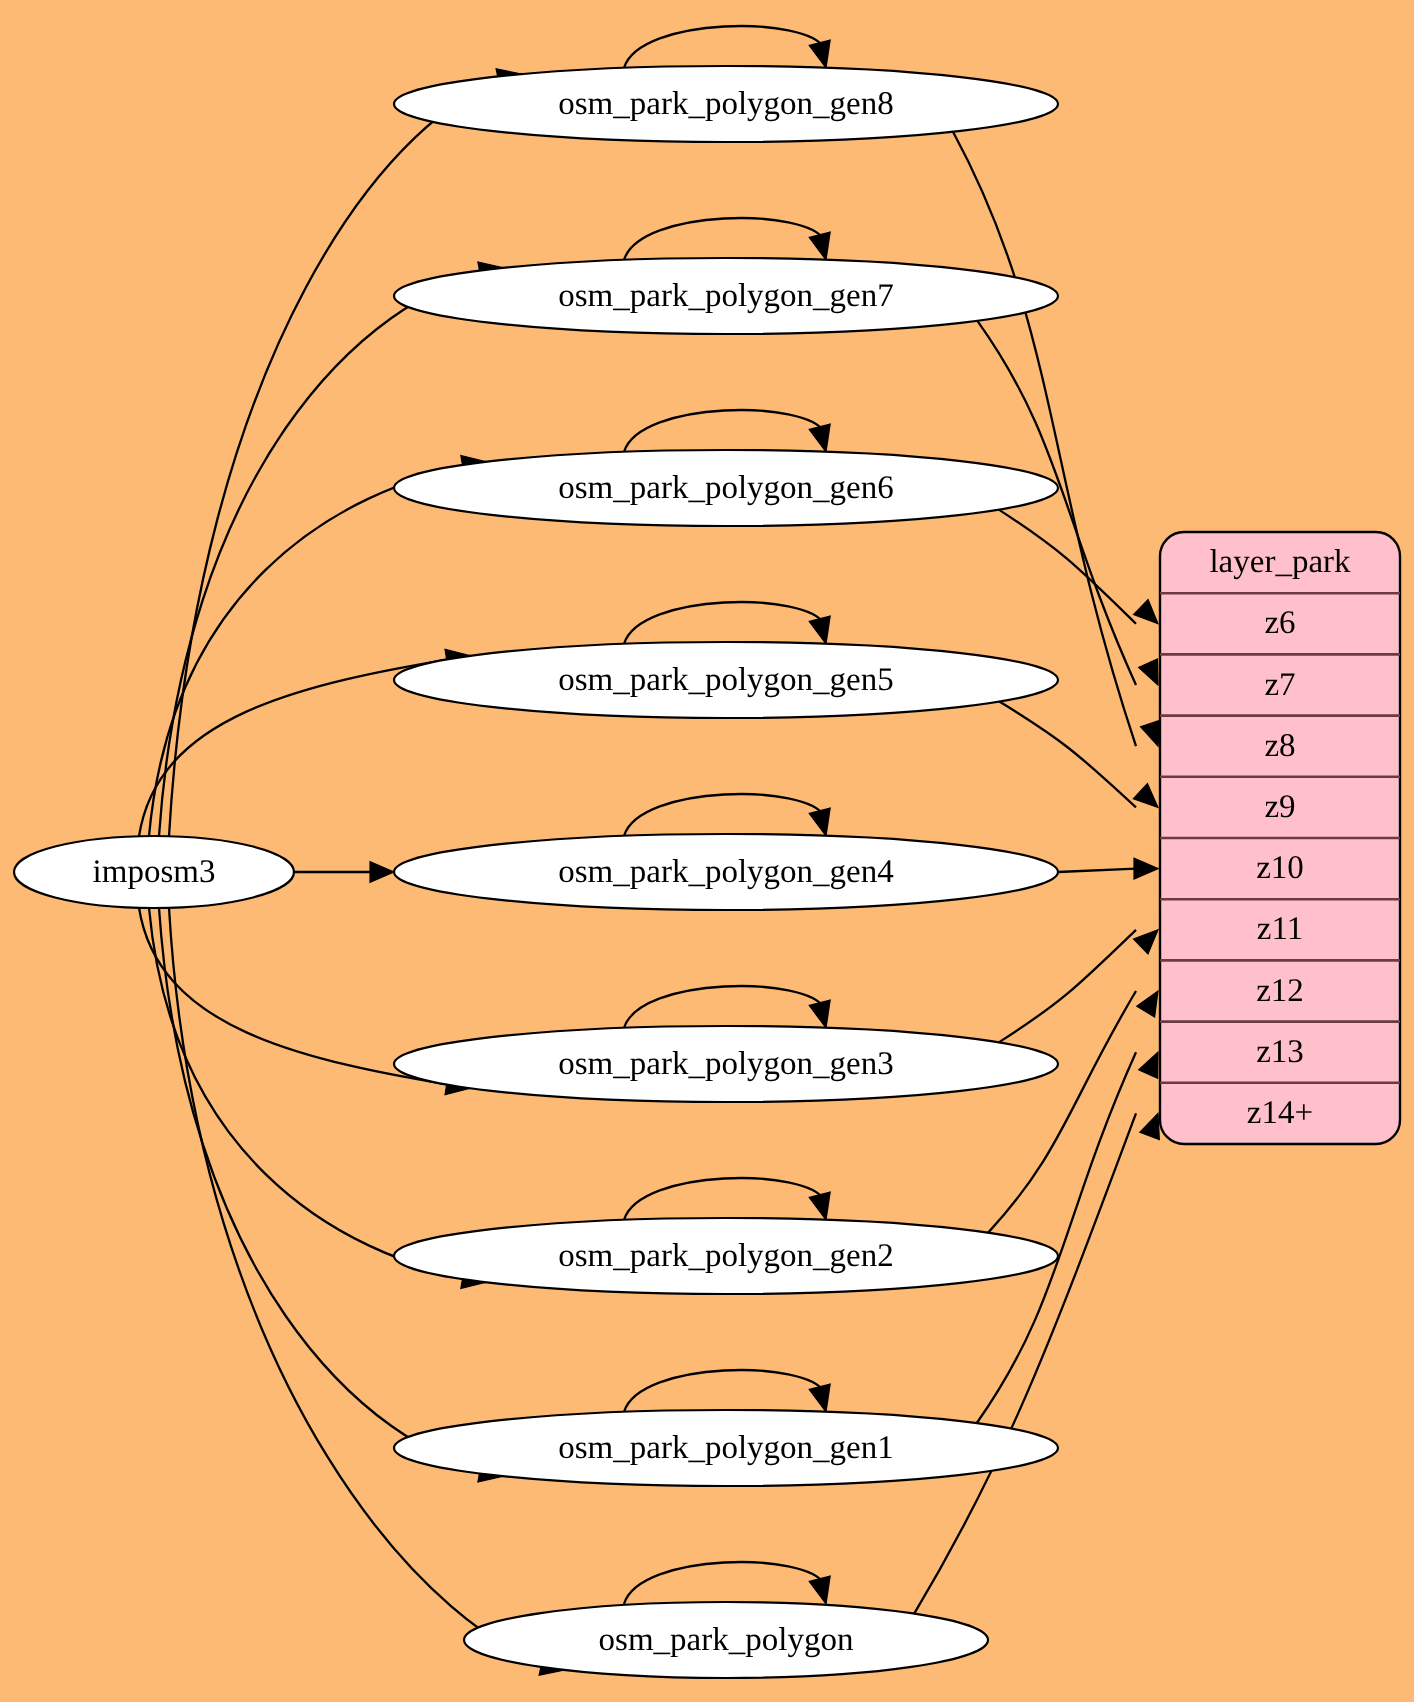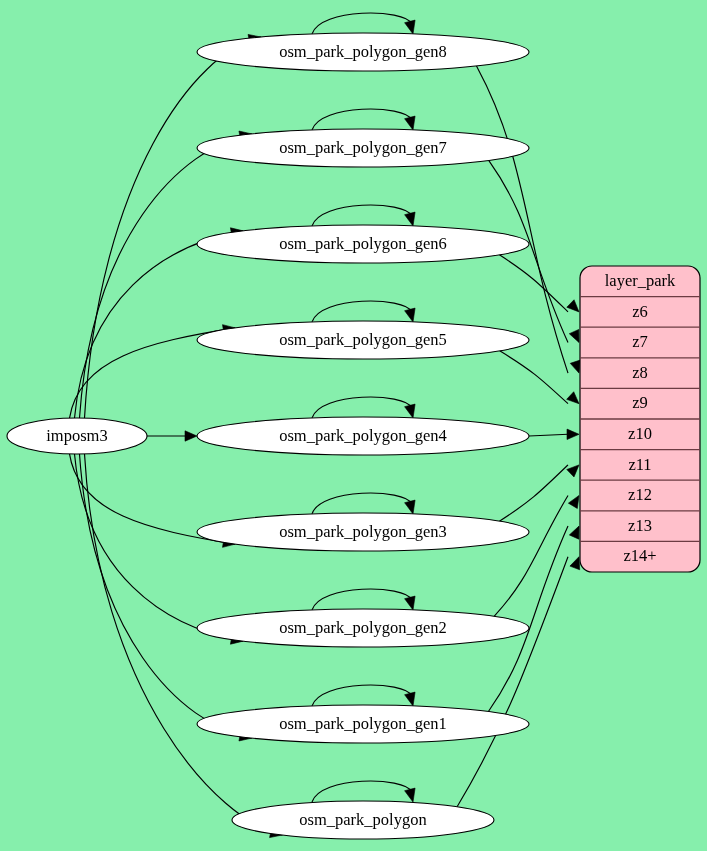--- a/index.html
+++ b/index.html
@@ -4,21 +4,21 @@
 <style>
   html, body {
     margin: 0;
     padding: 0;
     background: #ffffff;
   }
   #canvas {
     position: relative;
     width: 707px;
     height: 851px;
-    background: #86efac;
+    background: #fdba74;
     overflow: hidden;
     font-family: "Liberation Serif", "DejaVu Serif", serif;
   }
   svg.graph {
     position: absolute;
     left: 0;
     top: 0;
     width: 707px;
     height: 851px;
   }

